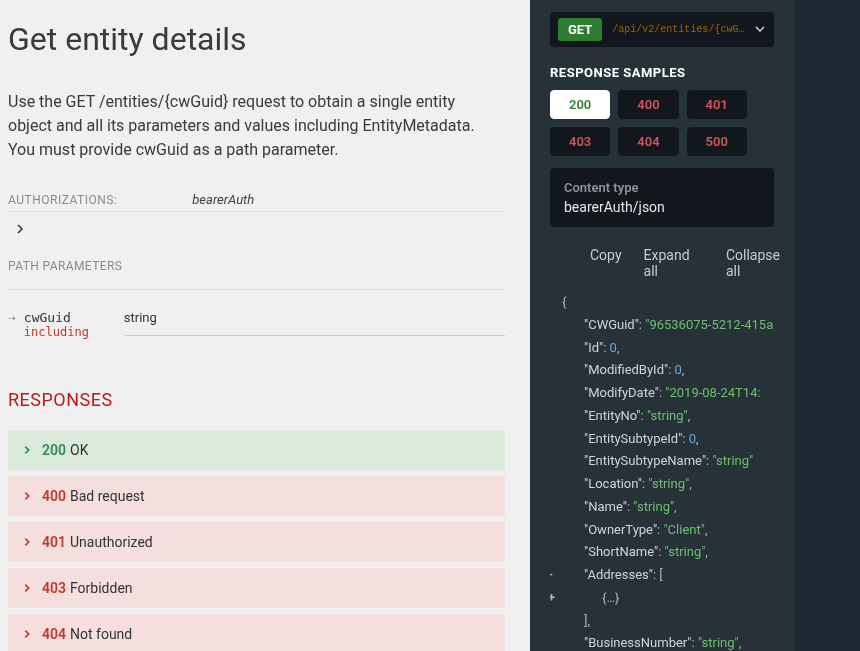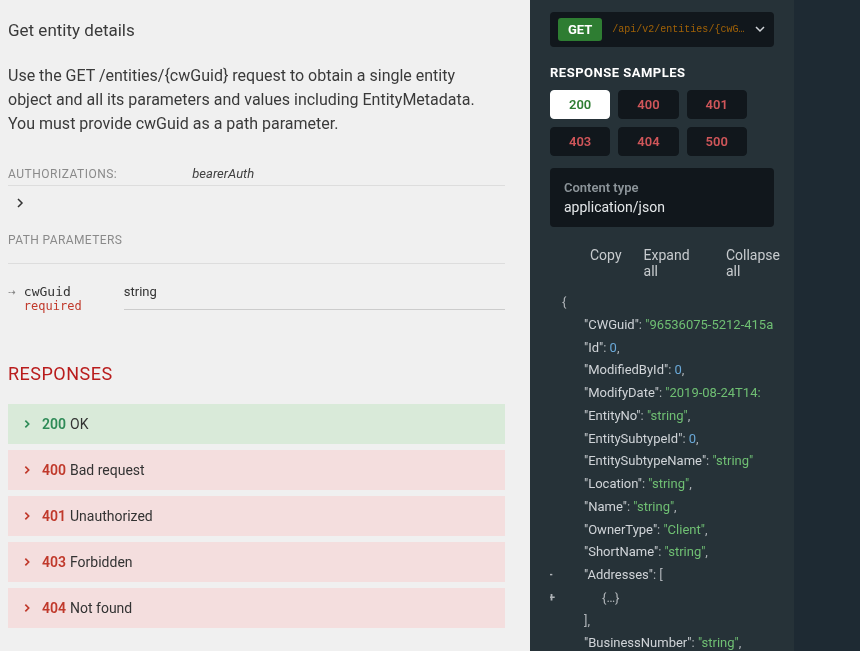--- a/index.html
+++ b/index.html
@@ -1,20 +1,20 @@
 <!DOCTYPE html>
 <html><head>
 <meta charset="utf-8">
 <style>
 * { margin: 0; padding: 0; box-sizing: border-box; font-family: -apple-system, BlinkMacSystemFont, "Segoe UI", Roboto, sans-serif; }
 html, body { width: 860px; height: 651px; overflow: hidden; }
 body { display: flex; background: #1e2a33; }
 .left-panel { width: 530px; height: 651px; background: #f0f0f0; padding: 20px 25px 0 8px; overflow: hidden; }
 .right-panel { width: 264px; height: 651px; background: #263238; padding: 12px 0 0 20px; overflow: hidden; color: #bdc2c6; }
-h1 { font-size: 17px; font-weight: 400; color: #3a3a3a; margin-bottom: 24px; }
+h1 { font-size: 32px; font-weight: 400; color: #3a3a3a; margin-bottom: 32px; }
 .desc { font-size: 16px; color: #3a3a3a; line-height: 1.5; margin-bottom: 30px; max-width: 490px; }
 .auth-row { display: flex; align-items: center; font-size: 13px; margin-bottom: 8px; border-bottom: 1px solid #ddd; padding-bottom: 4px; gap: 45px; }
 .auth-label { color: #8a8a8a; letter-spacing: 0.5px; margin-right: 30px; font-size: 12px; }
 .auth-val { font-style: italic; color: #404040; }
 .chev-right { margin: 6px 0 20px 6px; }
 .chev-right svg { width: 12px; height: 12px; }
 .section-label { color: #8a8a8a; font-size: 12px; letter-spacing: 0.4px; margin-bottom: 10px; border-bottom: 1px solid #ddd; padding-bottom: 16px; }
 .param-row { display: flex; align-items: flex-start; padding: 10px 0; font-size: 13px; }
 .param-arrow { color: #888; margin-right: 8px; font-family: monospace; }
 .param-name-col { width: 100px; }
@@ -73,21 +73,21 @@
     <svg viewBox="0 0 24 24" fill="none">
         <path d="M8 4l8 8-8 8" stroke="#333" stroke-width="3"></path>
       </svg>
   </div>
 
   <div class="section-label">PATH PARAMETERS</div>
   <div class="param-row">
     <span class="param-arrow">⇢</span>
     <div class="param-name-col">
       <div class="param-name">cwGuid</div>
-      <div class="param-req">required</div>
+      <div class="param-req">including</div>
     </div>
     <div class="param-type">string</div>
   </div>
 
   <h2 class="responses-h">RESPONSES</h2>
   <div id="responses-list">
       <div class="resp-item resp-ok">
         <span class="resp-chev">
           <svg viewBox="0 0 24 24" fill="none">
             <path d="M8 4l8 8-8 8" stroke-width="4"></path>
@@ -151,21 +151,21 @@
       <div class="tab active">200</div>
       <div class="tab">400</div>
       <div class="tab">401</div>
       <div class="tab">403</div>
       <div class="tab">404</div>
       <div class="tab">500</div>
     </div>
 
   <div class="ct-box">
     <div class="ct-label">Content type</div>
-    <div class="ct-val">application/json</div>
+    <div class="ct-val">bearerAuth/json</div>
   </div>
 
   <div class="json-tools">
     <span>Copy</span>
     <span>Expand all</span>
     <span>Collapse all</span>
   </div>
 
   <div class="json-body" id="json-body">
       <div class="rel-line "><span class="j-punc">{</span></div>

